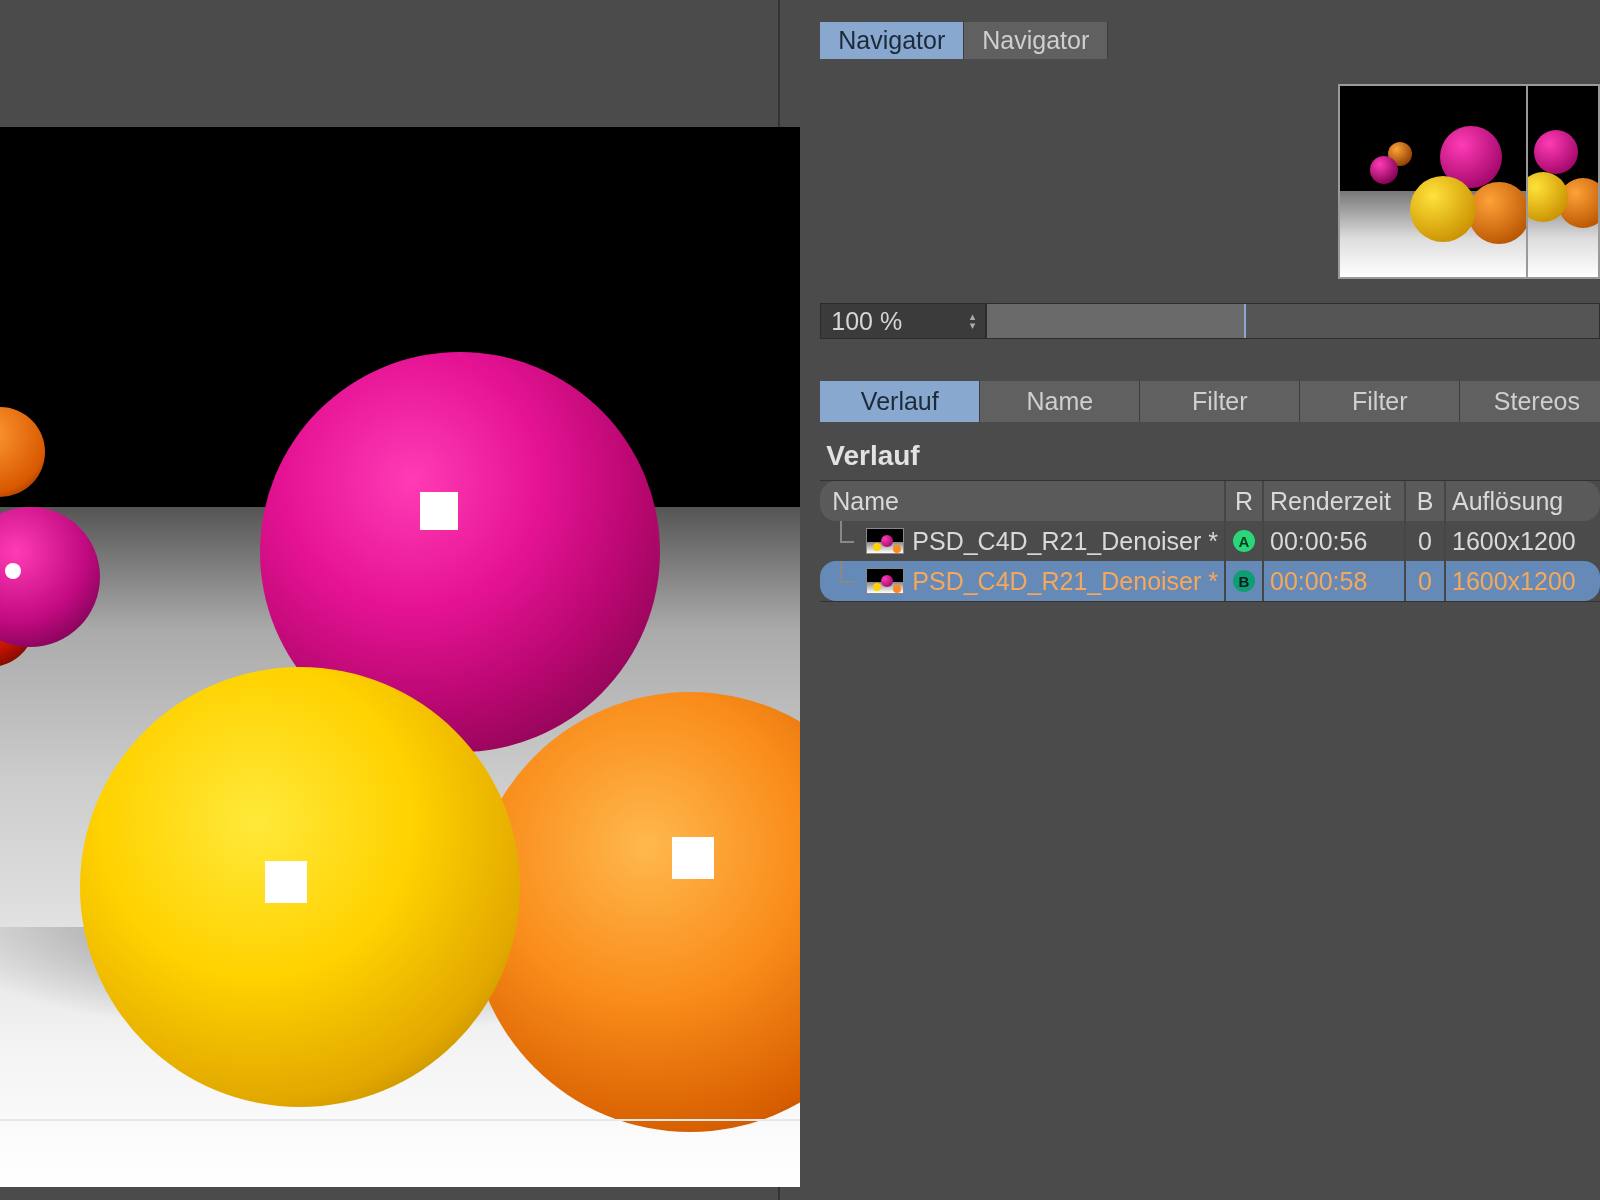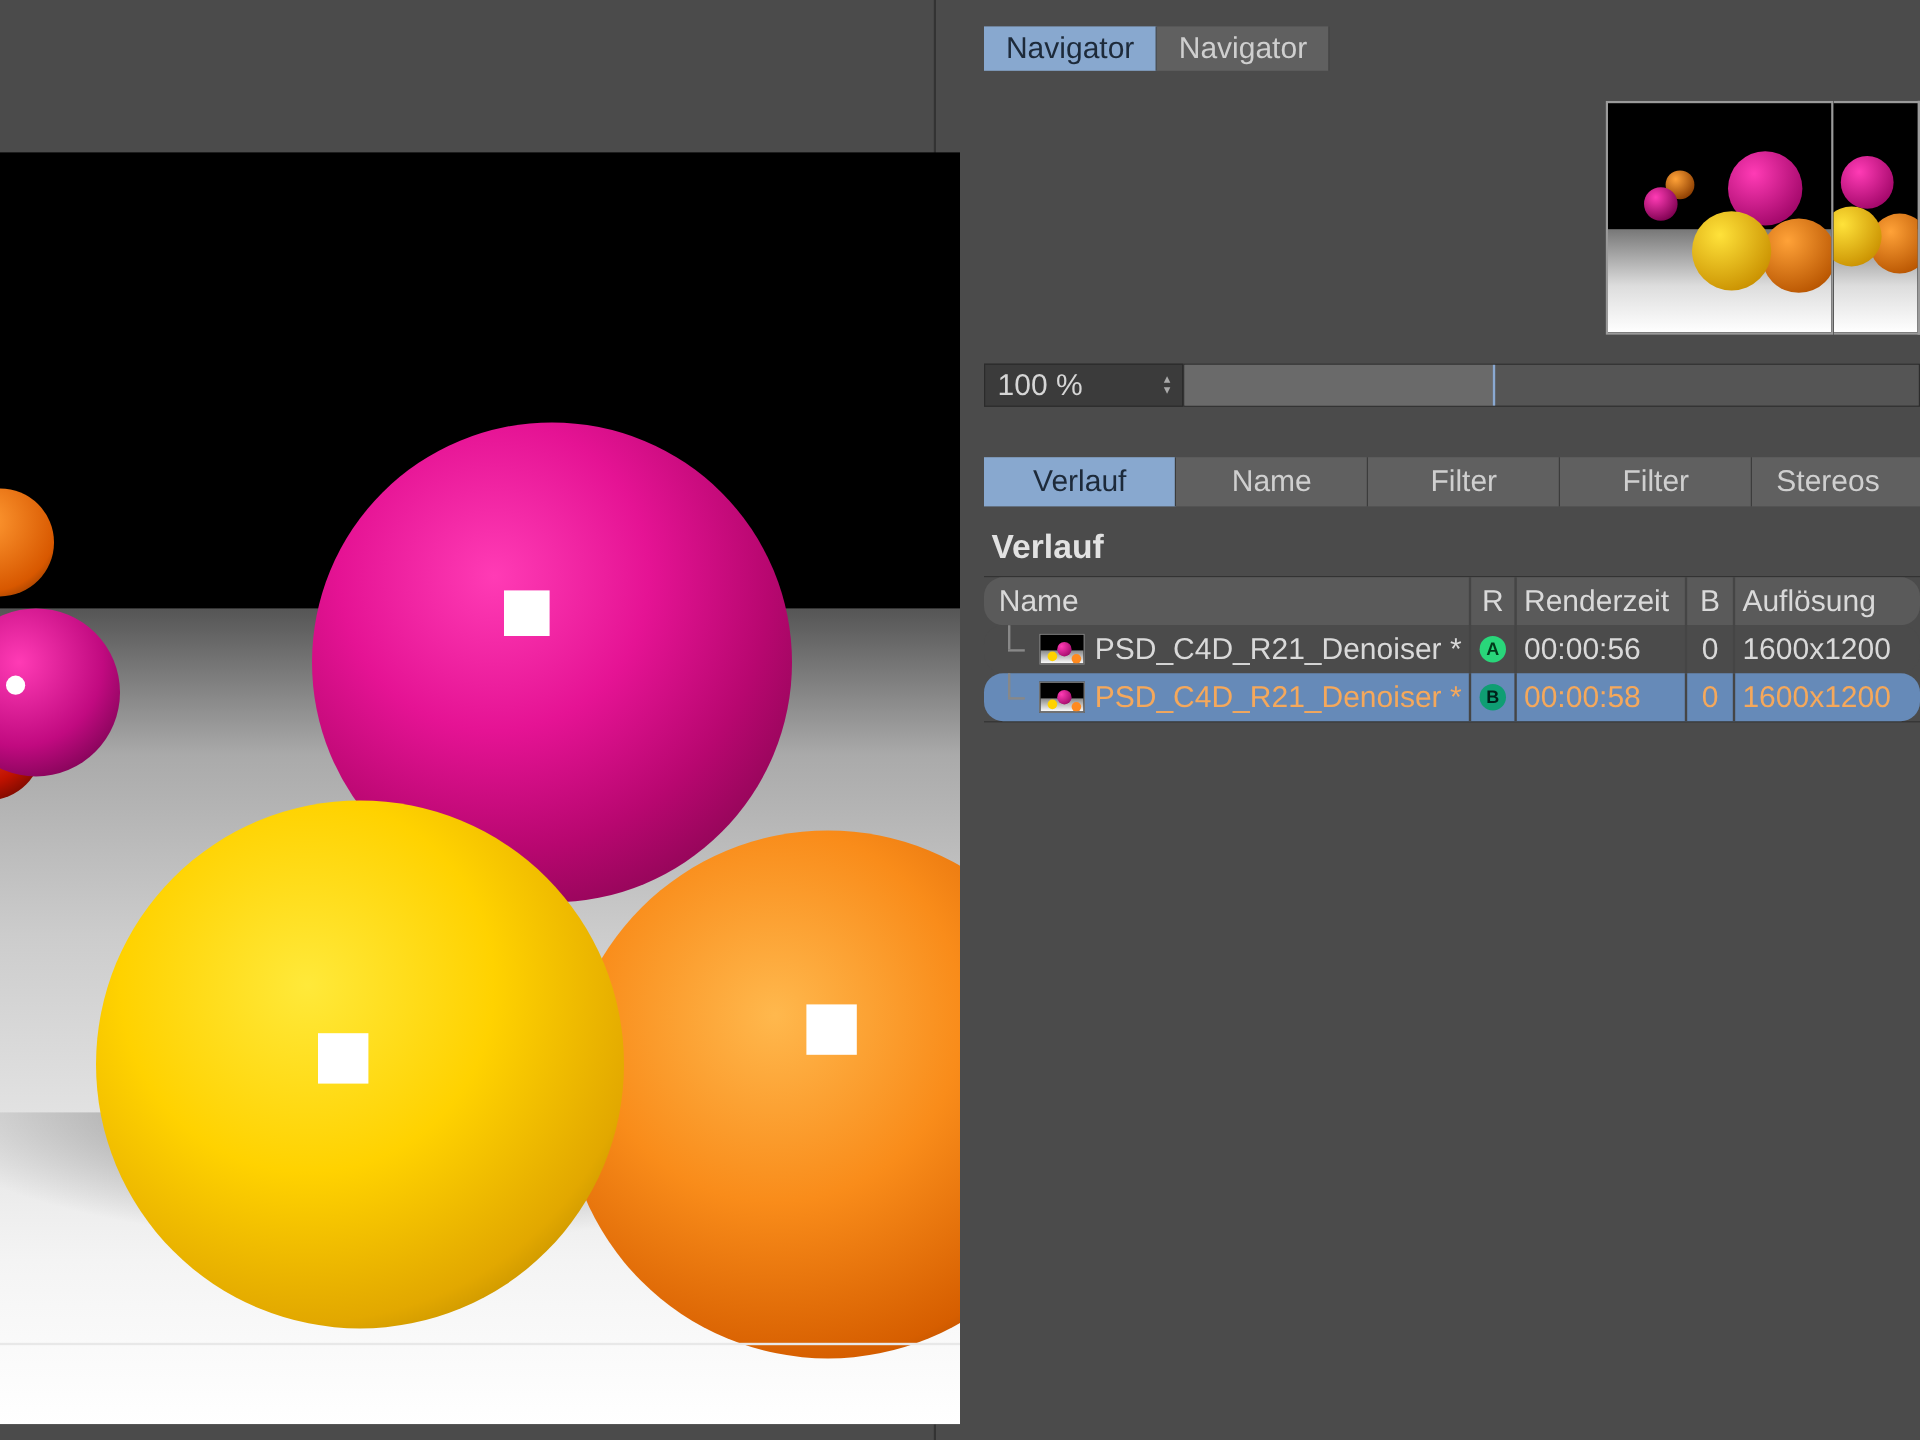--- a/index.html
+++ b/index.html
@@ -172,21 +172,21 @@
     position:absolute; left:0; top:0; bottom:0; width:42%;
     background: #6a6a6a;
   }
   .zoom-slider .tick {
     position:absolute; top:0; bottom:0; width:2px; background:#8aa9d2;
     left:42%;
   }
 
   .mid-tabs { margin-top: 42px; }
   .mid-tabs .tab { width: 160px; text-align: center; padding: 6px 0; }
-  .mid-tabs .tab.last { width: auto; flex:1; padding-left:20px; padding-right:20px; text-align:left; border-right:none; }
+  .mid-tabs .tab.last { width: auto; flex:1; padding-left:20px; padding-right:20px; text-align:right; border-right:none; }
 
   .section-title {
     font-weight: 600;
     color: #e2e2e2;
     margin: 18px 0 8px 6px;
     font-size: 28px;
   }
 
   .table {
     border: 1px solid #333;

